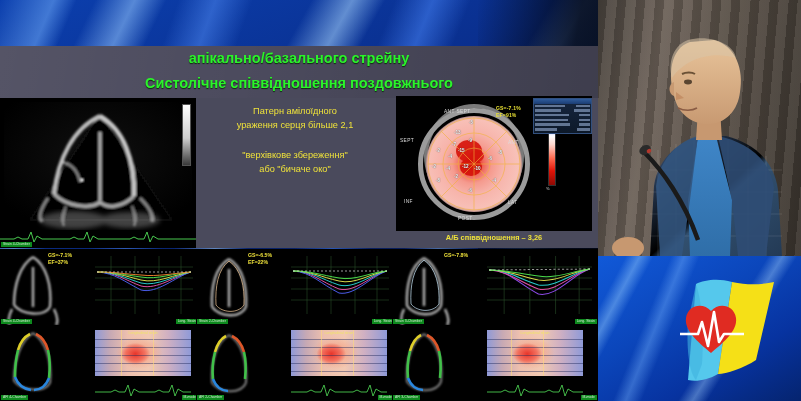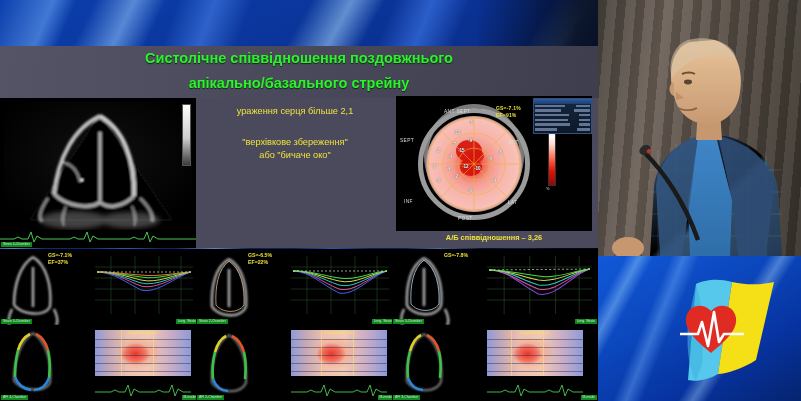--- a/index.html
+++ b/index.html
@@ -117,22 +117,22 @@
 <body>
 
 <div class="stage">
 
   <div class="slide-region">
 
     <div class="backdrop"></div>
     <div class="backdrop-dark"></div>
 
     <div class="title-band">
+      <div class="title-txt">апікально/базального стрейну</div>
       <div class="title-txt">Систолічне співвідношення поздовжнього</div>
-      <div class="title-txt">апікально/базального стрейну</div>
     </div>
 
     <div class="slide-body"></div>
 
     <div class="echo-tl">
       <svg class="echo-wedge" viewBox="0 0 188 128" preserveAspectRatio="none">
         <defs>
           <radialGradient id="tis" cx="50%" cy="42%" r="62%">
             <stop offset="0%" stop-color="#101010"></stop>
               <stop offset="100%" stop-color="#000"></stop>
@@ -165,20 +165,21 @@
         <circle cx="78" cy="78" r="2" fill="#efefef" filter="url(#bl)"></circle>
       </svg>
       <div class="scalebar"></div>
       <svg class="ecg" viewBox="0 0 196 20" preserveAspectRatio="none">
         <polyline points="0,14 14,14 18,12 22,14 28,14 31,7 34,17 37,11 42,14 70,14 74,12 78,14 84,14 87,7 90,17 93,11 98,14 130,14 134,12 138,14 144,14 147,7 150,17 153,11 158,14 196,14" fill="none" stroke="#49c94f" stroke-width="1"></polyline>
       </svg>
       <div class="tag">Strain 4-Chamber</div>
     </div>
 
     <div class="ctr-text">
+      <div>Патерн амілоїдного</div>
       <div>ураження серця більше 2,1</div>
       <div class="gap"></div>
       <div>"верхівкове збереження"</div>
       <div>або "бичаче око"</div>
     </div>
 
     <div class="bull-panel">
 
       <div class="bull-wrap">
         <div class="ring-outer2"></div>

